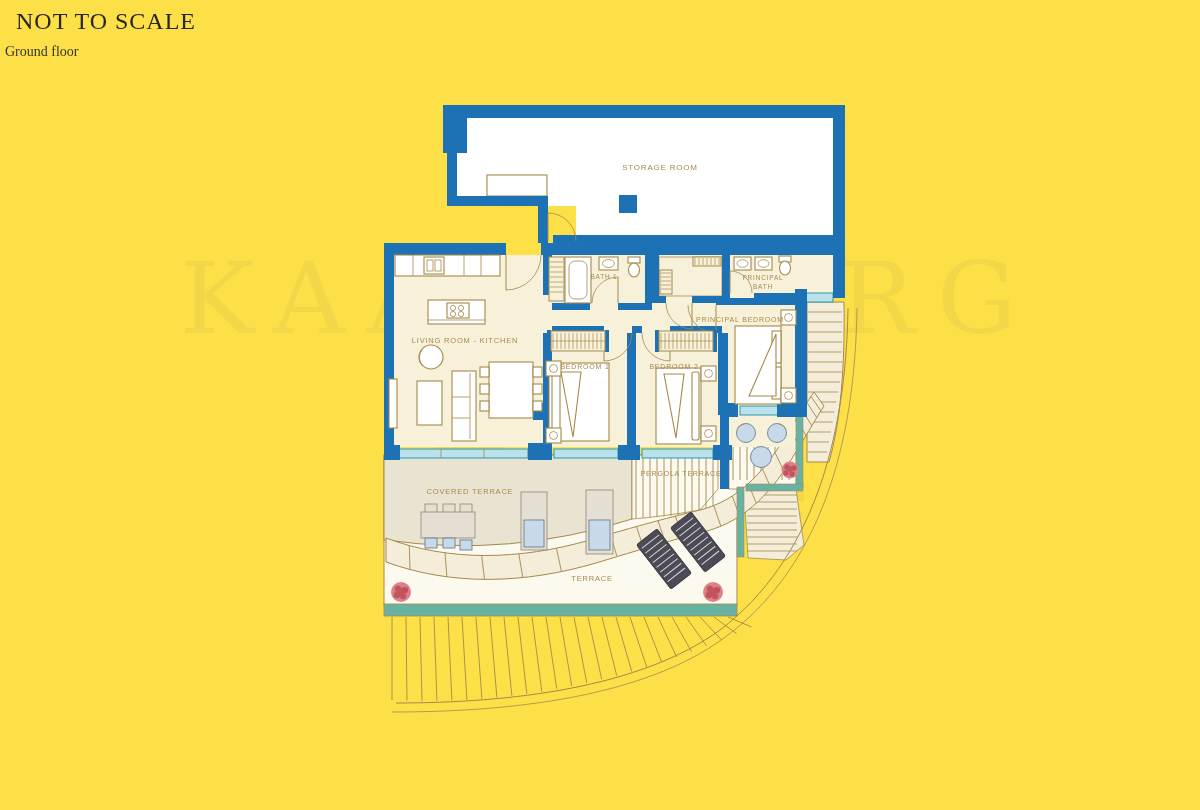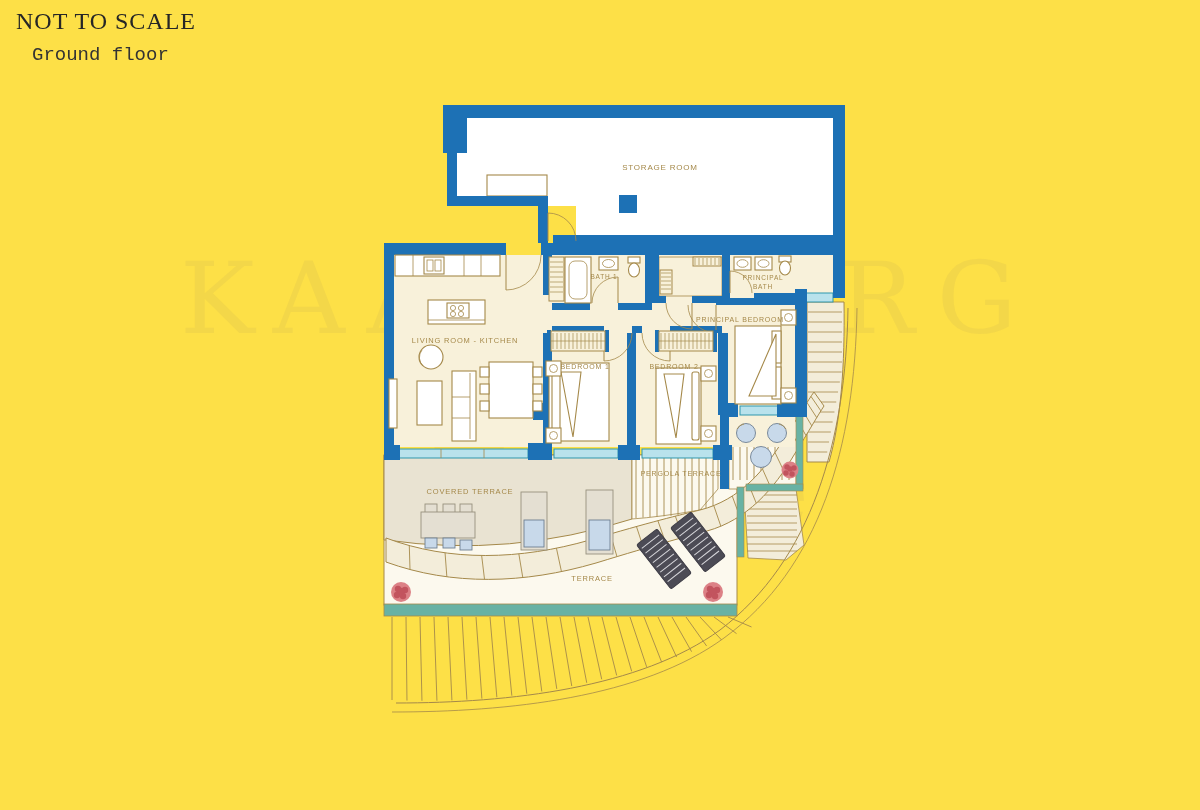--- a/index.html
+++ b/index.html
@@ -1,21 +1,21 @@
 <!DOCTYPE html>
 <html style="--wall: #1d71b5; --gold: #a5894a; --floor: #f8f1da; --terraceGray: #e9e3d2; --terraceWhite: #fcf9ee; --stepsCream: #f3edda; --glass: #b9e2ec; --glassStroke: #2e97ad; --tealBand: #68b2a4; --plant: #dc8186; --plantDark: #c2545e; --lounger: #4c4b55; --cushion: #c8d9ea; --ink: #262626; --watermarkColor: rgba(125,115,100,0.08);"><head>
 <meta charset="utf-8">
 <style>
   html,body{margin:0;padding:0;background:#ffffff;}
   .canvas{position:relative;width:1200px;height:810px;background:#fde047;outline:1px solid #ededed;overflow:hidden;
           font-family:"Liberation Sans",sans-serif;}
   .hdr1{position:absolute;left:16px;top:8px;font-family:"Liberation Serif","DejaVu Serif",serif;
         font-size:24px;letter-spacing:1px;color:var(--ink);}
-  .hdr2{position:absolute;left:32px;top:44px;font-family:Liberation Mono, monospace;
-        font-size:19px;color:#333;}
+  .hdr2{position:absolute;left:5px;top:44px;font-family:Liberation Serif, serif;
+        font-size:14px;color:#333;}
   .wm1{position:absolute;left:180px;top:240px;font-family:"DejaVu Serif","Liberation Serif",serif;
        font-size:100px;letter-spacing:22px;color:var(--watermarkColor);white-space:nowrap;pointer-events:none;}
   .wm2{position:absolute;left:428px;top:420px;font-family:"DejaVu Serif","Liberation Serif",serif;
        font-size:118px;color:var(--watermarkColor);white-space:nowrap;pointer-events:none;}
   svg{position:absolute;left:0;top:0;}
   .wall{fill:var(--wall);}
   .glass{fill:var(--glass);stroke:var(--glassStroke);stroke-width:1;}
   .furn{fill:#ffffff;stroke:var(--gold);stroke-width:1.1;}
   .furnF{fill:var(--floor);stroke:var(--gold);stroke-width:1;}
   .gline{stroke:var(--gold);stroke-width:1;fill:none;}

